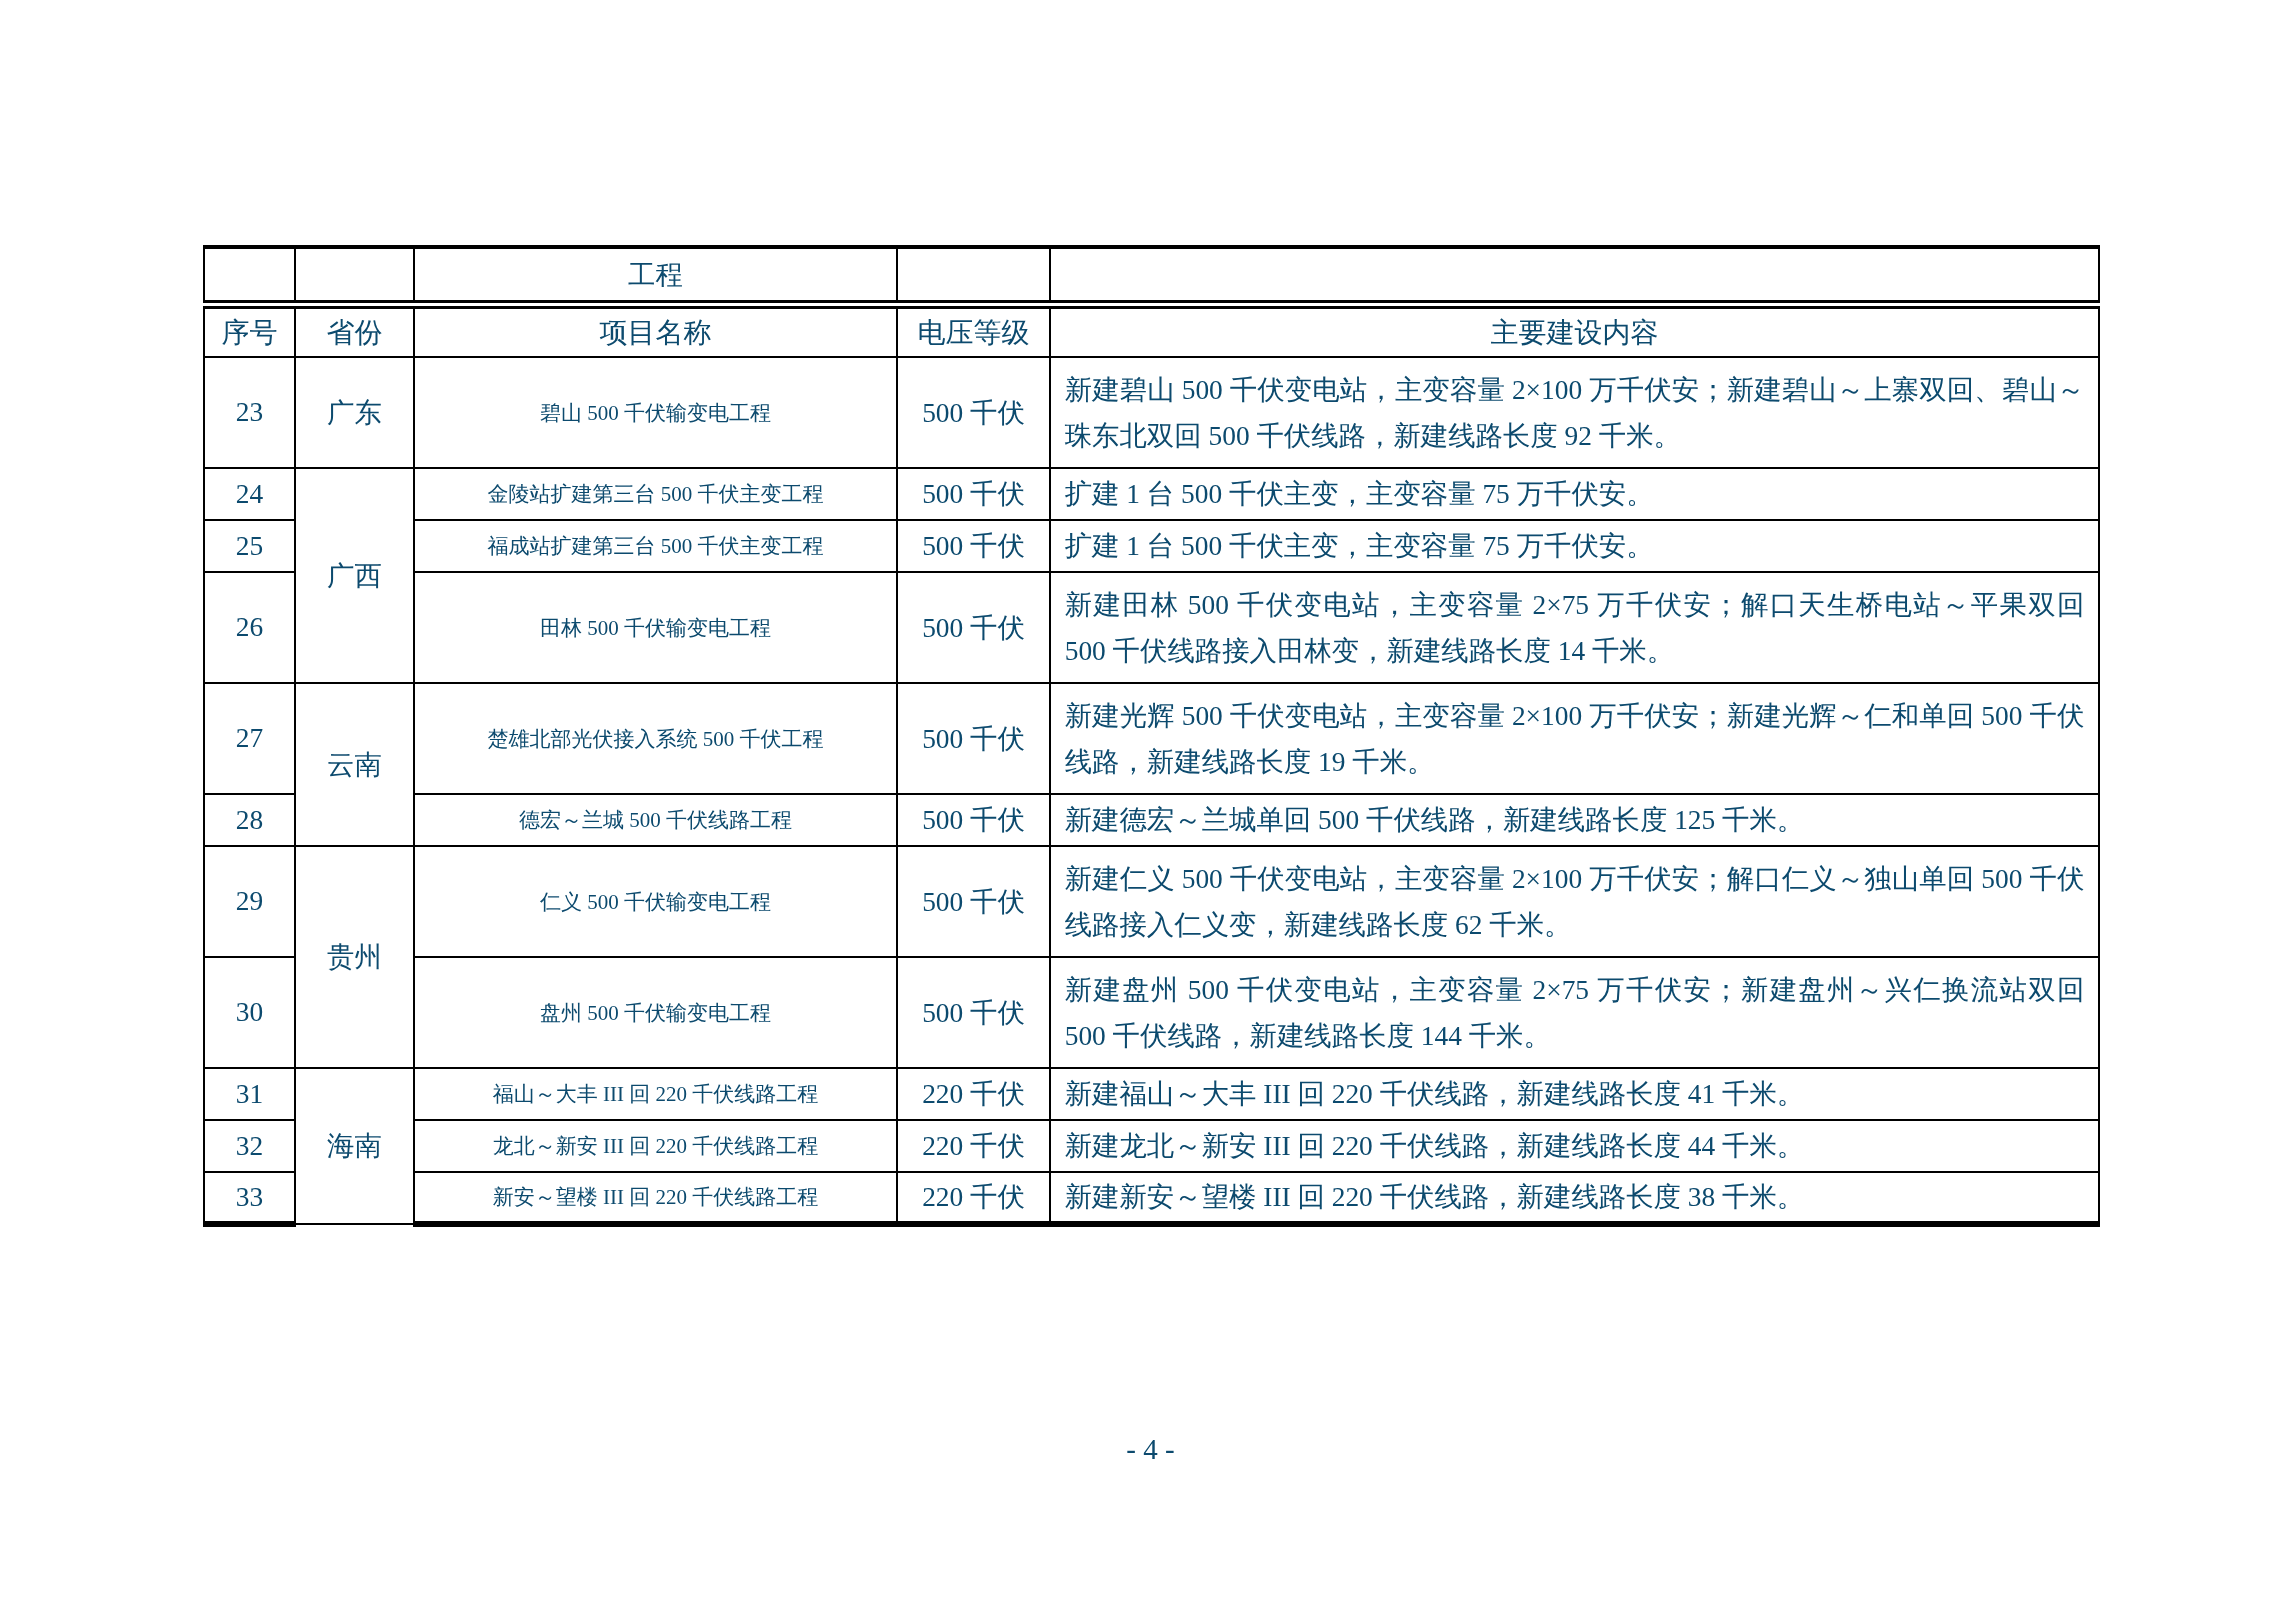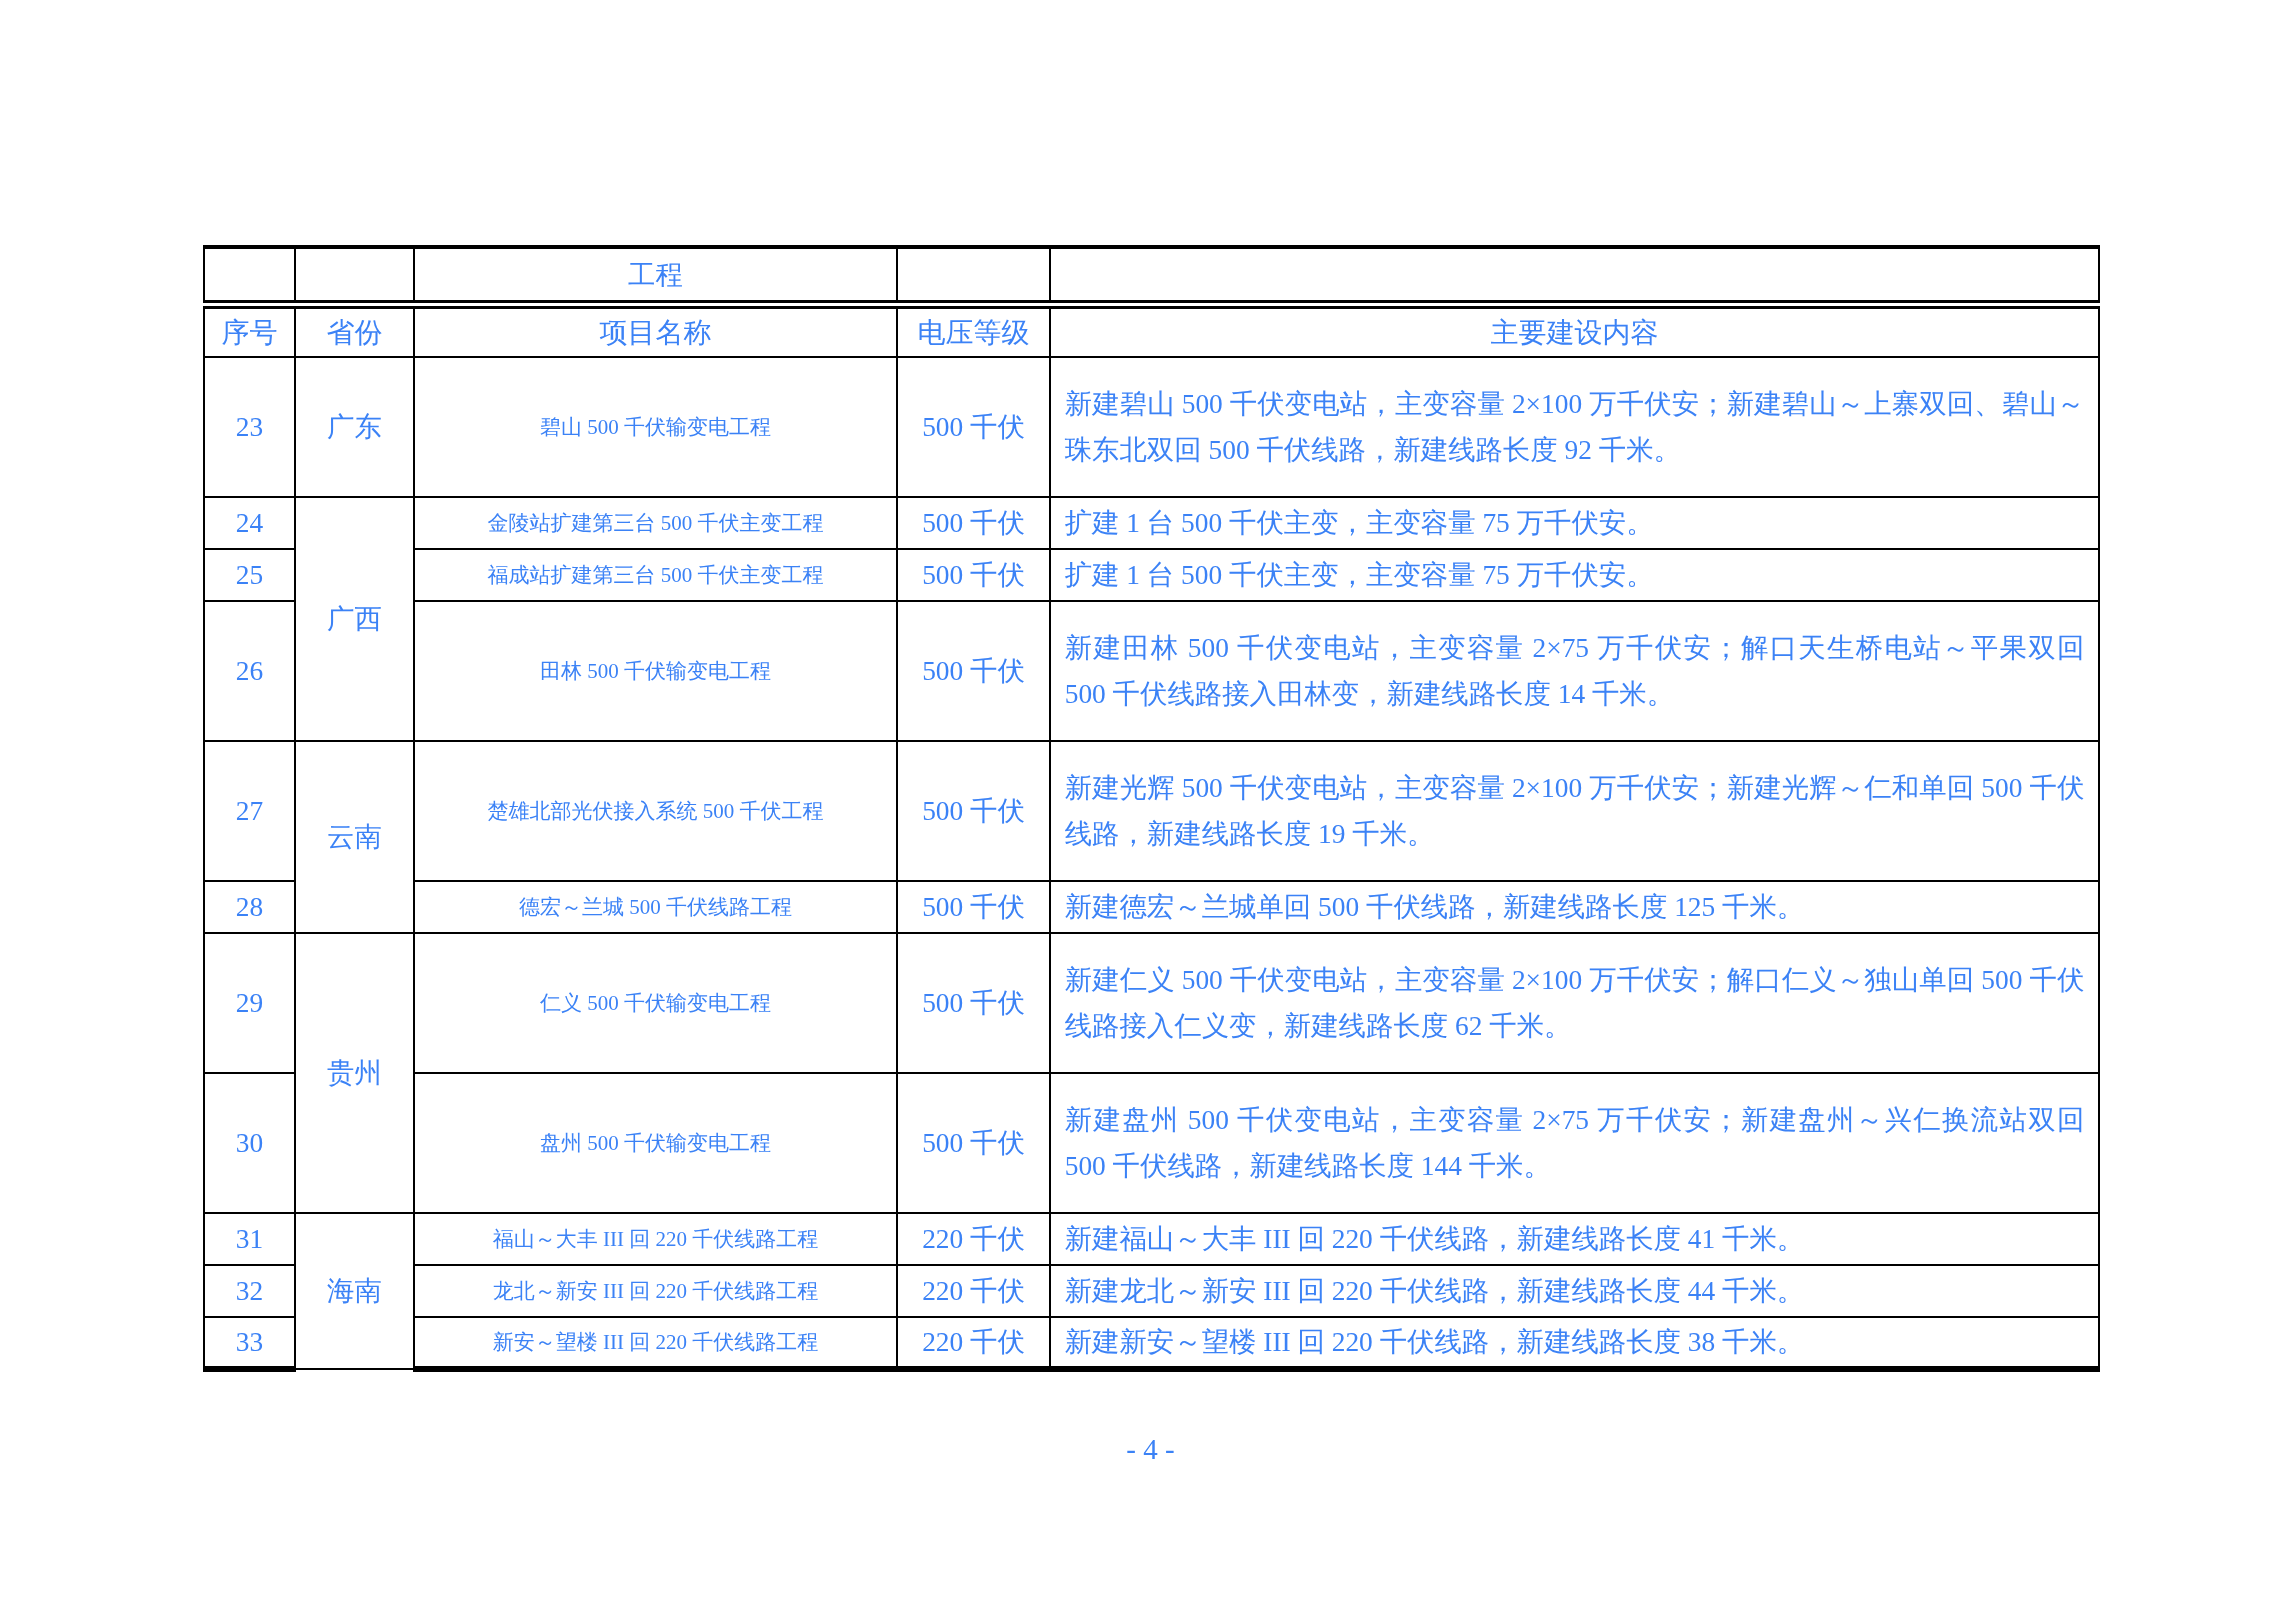--- a/index.html
+++ b/index.html
@@ -3,21 +3,21 @@
 <meta charset="utf-8">
 <style>
   html, body { margin: 0; padding: 0; }
   body { background: #e8e8e8; }
   .page {
     position: relative;
     width: 2293px;
     height: 1621px;
     background: #ffffff;
     font-family: "Liberation Serif", "DejaVu Serif", serif;
-    color: #3b82f6;
+    color: #0c4a6e;
     overflow: hidden;
   }
   table.doc-table {
     position: absolute;
     left: 203px;
     top: 245px;
     width: 1895px;
     border-collapse: collapse;
     table-layout: fixed;
   }
@@ -39,21 +39,21 @@
   
   tr.row-head th {
     height: 47px;
     font-family: "Liberation Sans", "DejaVu Sans", sans-serif;
     font-weight: normal;
     font-size: 28px;
     text-align: center;
   }
   
   tr.r-short { height: 52px; }
-  tr.r-tall  { height: 140px; }
+  tr.r-tall  { height: 111px; }
   tr.row-last td { border-bottom: 6.9px solid #000; }
 
   td.c-no {
     text-align: center;
     font-size: 27.4px;
     font-family: "Liberation Serif", "DejaVu Serif", serif;
   }
   td.c-prov {
     text-align: center;
     font-size: 27.4px;

